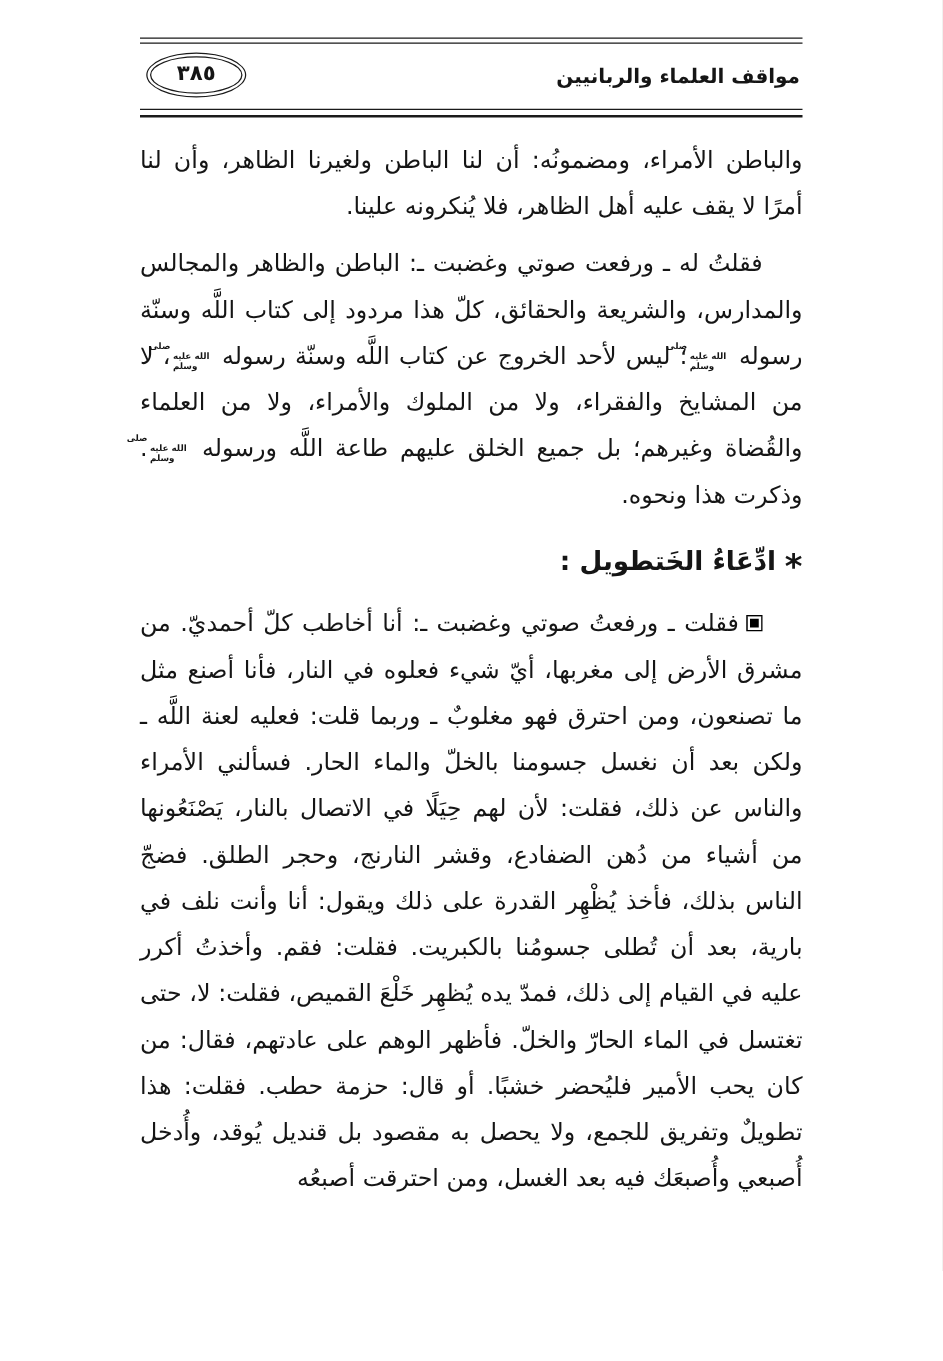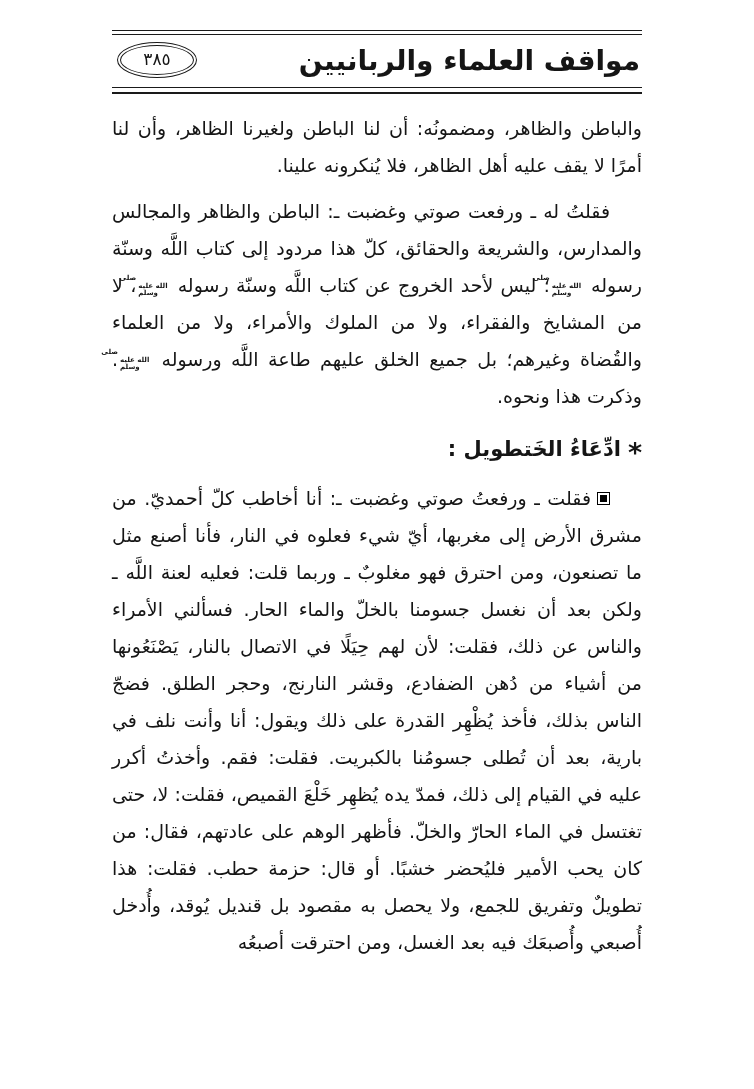--- a/index.html
+++ b/index.html
@@ -31,38 +31,38 @@
     border-top: 1px solid #1a1a1a;
     border-bottom: 2px solid #1a1a1a;
   }
   .header-row {
     display: flex;
     justify-content: space-between;
     align-items: center;
     padding: 7px 2px 9px 2px;
   }
   .book-title {
-    font-size: 28px;
+    font-size: 16px;
     font-weight: bold;
     letter-spacing: 0.5px;
   }
   .page-number-ornament {
     display: inline-block;
     min-width: 44px;
     padding: 3px 14px 5px 14px;
     text-align: center;
     border: 1px solid #1a1a1a;
     border-radius: 50%;
     outline: 1px solid #1a1a1a;
     outline-offset: 2.5px;
     margin: 3px 2px 3px 6px;
   }
   .page-number {
     font-size: 17px;
-    font-weight: normal;
+    font-weight: bold;
   }
   
   .page-body {
     margin-top: 16px;
     font-size: 19px;
     line-height: 37px;
     text-align: justify;
   }
   .page-body p {
     margin: 0 0 9px 0;
@@ -117,21 +117,21 @@
       <div class="book-title">مواقف العلماء والربانيين</div>
       <div class="page-number-ornament">
         <span class="page-number">٣٨٥</span>
       </div>
     </div>
     <div class="double-rule lower"></div>
   </header>
 
   <main class="page-body">
 
-    <p class="rich">والباطن والظاهر، ومضمونُه: أن لنا الباطن ولغيرنا الظاهر، وأن لنا أمرًا لا يقف عليه أهل الظاهر، فلا يُنكرونه علينا.</p>
+    <p class="rich">والباطن الأمراء، ومضمونُه: أن لنا الباطن ولغيرنا الظاهر، وأن لنا أمرًا لا يقف عليه أهل الظاهر، فلا يُنكرونه علينا.</p>
 
     <p class="indent rich">فقلتُ له ـ ورفعت صوتي وغضبت ـ: الباطن والظاهر والمجالس والمدارس، والشريعة والحقائق، كلّ هذا مردود إلى كتاب اللَّه وسنّة رسوله <span class="saw">صلى الله عليه وسلم</span>؛ ليس لأحد الخروج عن كتاب اللَّه وسنّة رسوله <span class="saw">صلى الله عليه وسلم</span>، لا من المشايخ والفقراء، ولا من الملوك والأمراء، ولا من العلماء والقُضاة وغيرهم؛ بل جميع الخلق عليهم طاعة اللَّه ورسوله <span class="saw">صلى الله عليه وسلم</span>. وذكرت هذا ونحوه.</p>
 
     <h2 class="section-heading">
       <span class="star">*</span><span>ادِّعَاءُ الخَتطويل :</span>
     </h2>
 
 
     <p class="indent">
       <span class="sq"></span><span class="rich">فقلت ـ ورفعتُ صوتي وغضبت ـ: أنا أخاطب كلّ أحمديّ. من مشرق الأرض إلى مغربها، أيّ شيء فعلوه في النار، فأنا أصنع مثل ما تصنعون، ومن احترق فهو مغلوبٌ ـ وربما قلت: فعليه لعنة اللَّه ـ ولكن بعد أن نغسل جسومنا بالخلّ والماء الحار. فسألني الأمراء والناس عن ذلك، فقلت: لأن لهم حِيَلًا في الاتصال بالنار، يَصْنَعُونها من أشياء من دُهن الضفادع، وقشر النارنج، وحجر الطلق. فضجّ الناس بذلك، فأخذ يُظْهِر القدرة على ذلك ويقول: أنا وأنت نلف في بارية، بعد أن تُطلى جسومُنا بالكبريت. فقلت: فقم. وأخذتُ أكرر عليه في القيام إلى ذلك، فمدّ يده يُظهِر خَلْعَ القميص، فقلت: لا، حتى تغتسل في الماء الحارّ والخلّ. فأظهر الوهم على عادتهم، فقال: من كان يحب الأمير فليُحضر خشبًا. أو قال: حزمة حطب. فقلت: هذا تطويلٌ وتفريق للجمع، ولا يحصل به مقصود بل قنديل يُوقد، وأُدخل أُصبعي وأُصبعَك فيه بعد الغسل، ومن احترقت أصبعُه</span>

